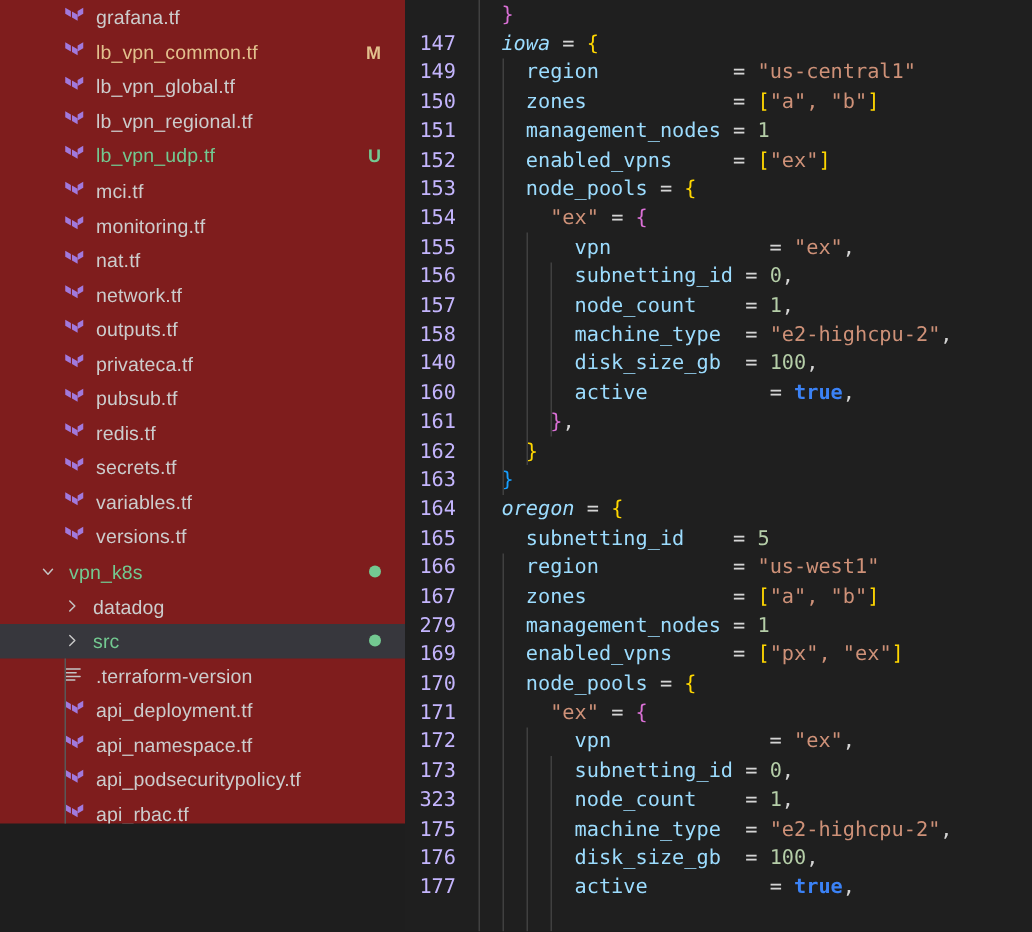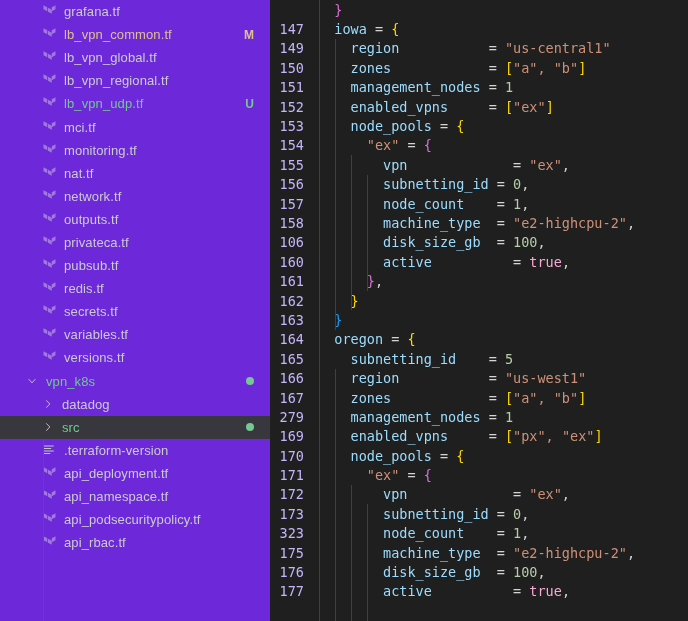--- a/index.html
+++ b/index.html
@@ -6,22 +6,22 @@
   html, body {
     width:688px; height:621px;
     background:#1e1e1e;
     font-family:"Liberation Sans", sans-serif;
     overflow:hidden;
   }
   #root { display:flex; width:688px; height:621px; }
 
   
   #sidebar {
-    width:270px; height:621px;
-    background:#6d28d9;
+    width:270px; height:549px;
+    background:#7f1d1d;
     position:relative;
     overflow:hidden;
     flex:0 0 270px;
   }
   .tree-row {
     height:23.1px;
     display:flex; align-items:center;
     padding-left:0; position:relative;
     white-space:nowrap;
     font-size:13px;
@@ -85,25 +85,25 @@
   }
   .ctext { position:relative; flex:1 1 auto; }
 
   
   .ig {
     position:absolute; top:0; width:1px;
     background:#404040;
   }
 
   
-  .t-attr   { color:#9cdcfe; }
+  .t-attr   { color:#9cdcfe;font-style:italic; }
   .t-prop   { color:#9cdcfe; }
   .t-str    { color:#ce9178; }
   .t-num    { color:#b5cea8; }
-  .t-bool   { color:#f9a8d4; }
+  .t-bool   { color:#3b82f6;font-weight:bold; }
   .t-op     { color:#d4d4d4; }
   .t-punc   { color:#d4d4d4; }
   .t-b1     { color:#ffd700; }
   .t-b2     { color:#da70d6; }
   .t-b3     { color:#179fff; }
   .t-plain  { color:#d4d4d4; }
 </style>
 </head>
 <body>
 
@@ -450,21 +450,21 @@
         <div class="code-line"><span class="lno">149</span><span class="ctext"><span class="t-plain">    </span><span class="t-prop">region</span><span class="t-op">           = </span><span class="t-str">"us-central1"</span></span></div>
         <div class="code-line"><span class="lno">150</span><span class="ctext"><span class="t-plain">    </span><span class="t-prop">zones</span><span class="t-op">            = </span><span class="t-b1">[</span><span class="t-str">"a", "b"</span><span class="t-b1">]</span></span></div>
         <div class="code-line"><span class="lno">151</span><span class="ctext"><span class="t-plain">    </span><span class="t-prop">management_nodes</span><span class="t-op"> = </span><span class="t-num">1</span></span></div>
         <div class="code-line"><span class="lno">152</span><span class="ctext"><span class="t-plain">    </span><span class="t-prop">enabled_vpns</span><span class="t-op">     = </span><span class="t-b1">[</span><span class="t-str">"ex"</span><span class="t-b1">]</span></span></div>
         <div class="code-line"><span class="lno">153</span><span class="ctext"><span class="t-plain">    </span><span class="t-prop">node_pools</span><span class="t-op"> = </span><span class="t-b1">{</span></span></div>
         <div class="code-line"><span class="lno">154</span><span class="ctext"><span class="t-plain">      </span><span class="t-str">"ex"</span><span class="t-op"> = </span><span class="t-b2">{</span></span></div>
         <div class="code-line"><span class="lno">155</span><span class="ctext"><span class="t-plain">        </span><span class="t-prop">vpn</span><span class="t-op">             = </span><span class="t-str">"ex"</span><span class="t-punc">,</span></span></div>
         <div class="code-line"><span class="lno">156</span><span class="ctext"><span class="t-plain">        </span><span class="t-prop">subnetting_id</span><span class="t-op"> = </span><span class="t-num">0</span><span class="t-punc">,</span></span></div>
         <div class="code-line"><span class="lno">157</span><span class="ctext"><span class="t-plain">        </span><span class="t-prop">node_count</span><span class="t-op">    = </span><span class="t-num">1</span><span class="t-punc">,</span></span></div>
         <div class="code-line"><span class="lno">158</span><span class="ctext"><span class="t-plain">        </span><span class="t-prop">machine_type</span><span class="t-op">  = </span><span class="t-str">"e2-highcpu-2"</span><span class="t-punc">,</span></span></div>
-        <div class="code-line"><span class="lno">106</span><span class="ctext"><span class="t-plain">        </span><span class="t-prop">disk_size_gb</span><span class="t-op">  = </span><span class="t-num">100</span><span class="t-punc">,</span></span></div>
+        <div class="code-line"><span class="lno">140</span><span class="ctext"><span class="t-plain">        </span><span class="t-prop">disk_size_gb</span><span class="t-op">  = </span><span class="t-num">100</span><span class="t-punc">,</span></span></div>
         <div class="code-line"><span class="lno">160</span><span class="ctext"><span class="t-plain">        </span><span class="t-prop">active</span><span class="t-op">          = </span><span class="t-bool">true</span><span class="t-punc">,</span></span></div>
         <div class="code-line"><span class="lno">161</span><span class="ctext"><span class="t-plain">      </span><span class="t-b2">}</span><span class="t-punc">,</span></span></div>
         <div class="code-line"><span class="lno">162</span><span class="ctext"><span class="t-plain">    </span><span class="t-b1">}</span></span></div>
         <div class="code-line"><span class="lno">163</span><span class="ctext"><span class="t-plain">  </span><span class="t-b3">}</span></span></div>
         <div class="code-line"><span class="lno">164</span><span class="ctext"><span class="t-plain">  </span><span class="t-attr">oregon</span><span class="t-op"> = </span><span class="t-b1">{</span></span></div>
         <div class="code-line"><span class="lno">165</span><span class="ctext"><span class="t-plain">    </span><span class="t-prop">subnetting_id</span><span class="t-op">    = </span><span class="t-num">5</span></span></div>
         <div class="code-line"><span class="lno">166</span><span class="ctext"><span class="t-plain">    </span><span class="t-prop">region</span><span class="t-op">           = </span><span class="t-str">"us-west1"</span></span></div>
         <div class="code-line"><span class="lno">167</span><span class="ctext"><span class="t-plain">    </span><span class="t-prop">zones</span><span class="t-op">            = </span><span class="t-b1">[</span><span class="t-str">"a", "b"</span><span class="t-b1">]</span></span></div>
         <div class="code-line"><span class="lno">279</span><span class="ctext"><span class="t-plain">    </span><span class="t-prop">management_nodes</span><span class="t-op"> = </span><span class="t-num">1</span></span></div>
         <div class="code-line"><span class="lno">169</span><span class="ctext"><span class="t-plain">    </span><span class="t-prop">enabled_vpns</span><span class="t-op">     = </span><span class="t-b1">[</span><span class="t-str">"px", "ex"</span><span class="t-b1">]</span></span></div>

